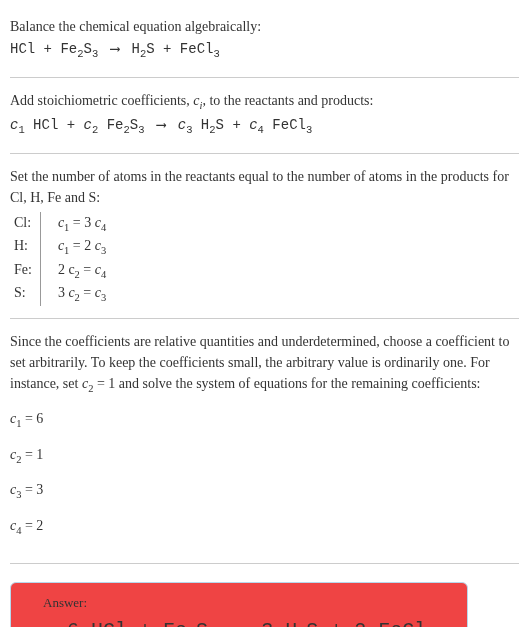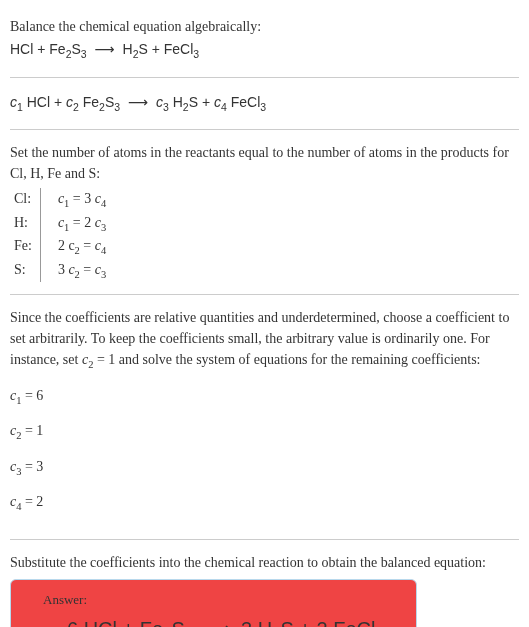--- a/index.html
+++ b/index.html
@@ -18,21 +18,21 @@
     }
     .section {
       padding: 8px 0;
     }
     hr.divider {
       border: none;
       border-top: 1px solid #ccc;
       margin: 4px 0;
     }
     .equation {
-      font-family: Liberation Sans, sans-serif;
+      font-family: Liberation Mono, monospace;
       margin: 2px 0;
     }
     sub {
       font-size: 0.75em;
       vertical-align: sub;
     }
     .arrow {
       display: inline-block;
       margin: 0 4px;
     }
@@ -83,20 +83,23 @@
   <div class="equation">
     <span>HCl + Fe</span><sub>2</sub><span>S</span><sub>3</sub>
     <span class="arrow">⟶</span>
     <span>H</span><sub>2</sub><span>S + FeCl</span><sub>3</sub>
   </div>
 </div>
 
 <hr class="divider">
 
 <div class="section">
+  <div>
+    <span>Add stoichiometric coefficients, </span><span class="italic">c</span><sub class="italic">i</sub><span>, to the reactants and products:</span>
+  </div>
   <div class="equation">
     <span class="italic">c</span><sub>1</sub><span> HCl + </span><span class="italic">c</span><sub>2</sub><span> Fe</span><sub>2</sub><span>S</span><sub>3</sub>
     <span class="arrow">⟶</span>
     <span class="italic">c</span><sub>3</sub><span> H</span><sub>2</sub><span>S + </span><span class="italic">c</span><sub>4</sub><span> FeCl</span><sub>3</sub>
   </div>
 </div>
 
 <hr class="divider">
 
 <div class="section">
@@ -133,21 +136,20 @@
     <div><span class="italic">c</span><sub>1</sub><span> = 6</span></div>
     <div><span class="italic">c</span><sub>2</sub><span> = 1</span></div>
     <div><span class="italic">c</span><sub>3</sub><span> = 3</span></div>
     <div><span class="italic">c</span><sub>4</sub><span> = 2</span></div>
   </div>
 </div>
 
 <hr class="divider">
 
 <div class="section">
-  <div>Substitute the coefficients into the chemical reaction to obtain the balanced equation:</div>
   <div class="answer-box">
     <div class="answer-label">Answer:</div>
     <div class="answer-eq equation">
       <span>6 HCl + Fe</span><sub>2</sub><span>S</span><sub>3</sub>
       <span class="arrow">⟶</span>
       <span>3 H</span><sub>2</sub><span>S + 2 FeCl</span><sub>3</sub>
     </div>
   </div>
 </div>
 

